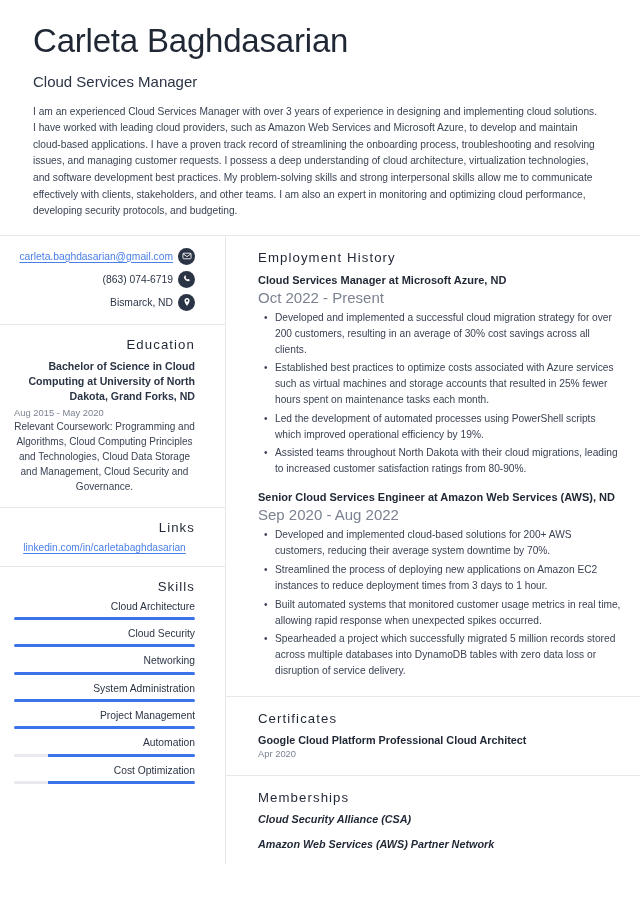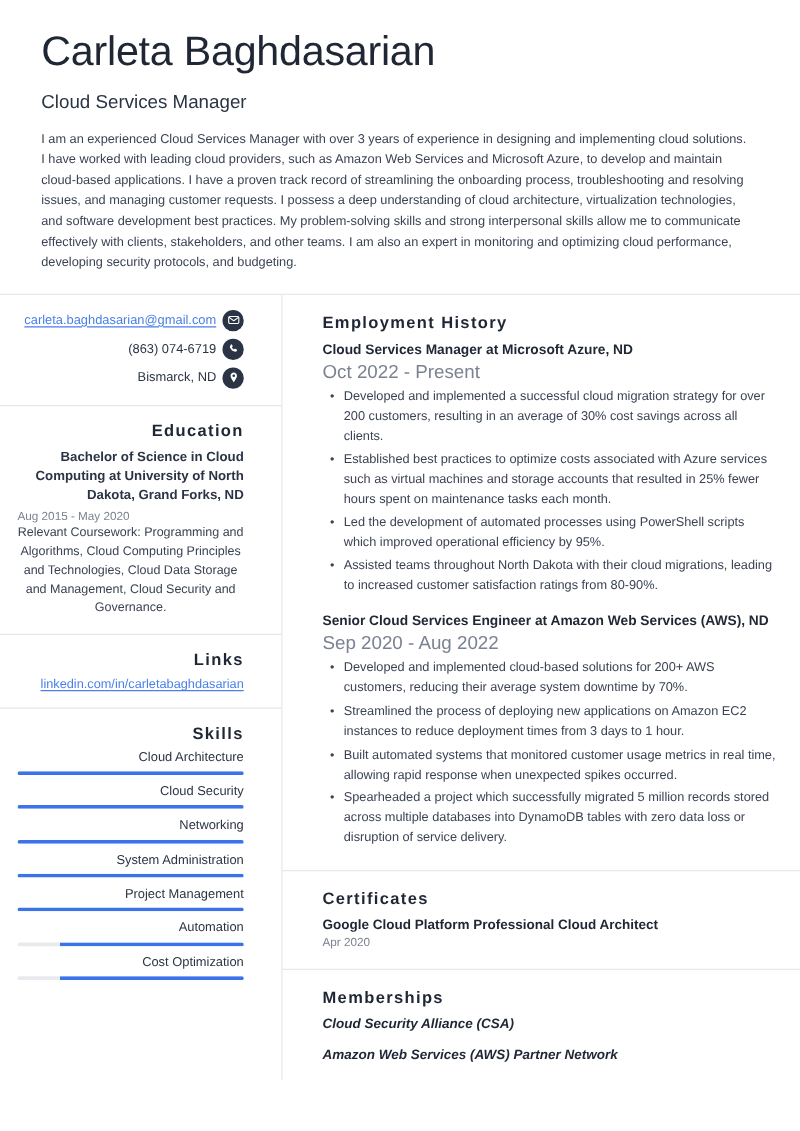--- a/index.html
+++ b/index.html
@@ -72,39 +72,39 @@
   }
   .ico {
     width: 17px; height: 17px; border-radius: 50%;
     background: #2b3445; flex: 0 0 17px;
     display: inline-flex; align-items: center; justify-content: center;
   }
   .ico svg { display: block; }
 
   
   h2.sec {
-    font-size: 13.2px; font-weight: 700; letter-spacing: 1.1px;
+    font-size: 13.2px; font-weight: 400; letter-spacing: 1.1px;
     color: #1f2634; margin: 0 0 8px 0;
   }
   .col-left h2.sec { text-align: right; margin-bottom: 7px; }
 
   
   .edu-title {
     font-size: 10.6px; font-weight: 700; color: #2b3445;
     text-align: right; line-height: 1.45; margin: 0;
   }
   .edu-date {
     font-size: 9.4px; color: #7b8291; 
     margin: 2px 0 1px 0;
   }
   .edu-desc {
     font-size: 10px; color: #3a4253; text-align: center;
     line-height: 1.5; margin: 0;
   }
-  .links-body { text-align: right; font-size: 10.2px; }
+  .links-body { text-align: center; font-size: 10.2px; }
 
   
   .skill { margin-bottom: 8px; }
   .skill:last-child { margin-bottom: 2px; }
   .skill-name {
     font-size: 10.3px; color: #2b3445; text-align: right;
     margin: 0 0 4px 0; line-height: 1.2;
   }
   .bar {
     height: 3px; border-radius: 2px; background: #e8eaed;
@@ -253,21 +253,21 @@
 
       <div class="block">
         <h2 class="sec">Employment History</h2>
         <div id="jobs-list">
             <div class="job">
               <p class="job-title">Cloud Services Manager at Microsoft Azure, ND</p>
               <p class="job-date">Oct 2022 - Present</p>
               <ul class="bullets">
                 <li>Developed and implemented a successful cloud migration strategy for over 200 customers, resulting in an average of 30% cost savings across all clients.</li>
                 <li>Established best practices to optimize costs associated with Azure services such as virtual machines and storage accounts that resulted in 25% fewer hours spent on maintenance tasks each month.</li>
-                <li>Led the development of automated processes using PowerShell scripts which improved operational efficiency by 95%.</li>
+                <li>Led the development of automated processes using PowerShell scripts which improved operational efficiency by 19%.</li>
                 <li>Assisted teams throughout North Dakota with their cloud migrations, leading to increased customer satisfaction ratings from 80-90%.</li>
               </ul>
             </div>
             <div class="job">
               <p class="job-title">Senior Cloud Services Engineer at Amazon Web Services (AWS), ND</p>
               <p class="job-date">Sep 2020 - Aug 2022</p>
               <ul class="bullets">
                 <li>Developed and implemented cloud-based solutions for 200+ AWS customers, reducing their average system downtime by 70%.</li>
                 <li>Streamlined the process of deploying new applications on Amazon EC2 instances to reduce deployment times from 3 days to 1 hour.</li>
                 <li>Built automated systems that monitored customer usage metrics in real time, allowing rapid response when unexpected spikes occurred.</li>

